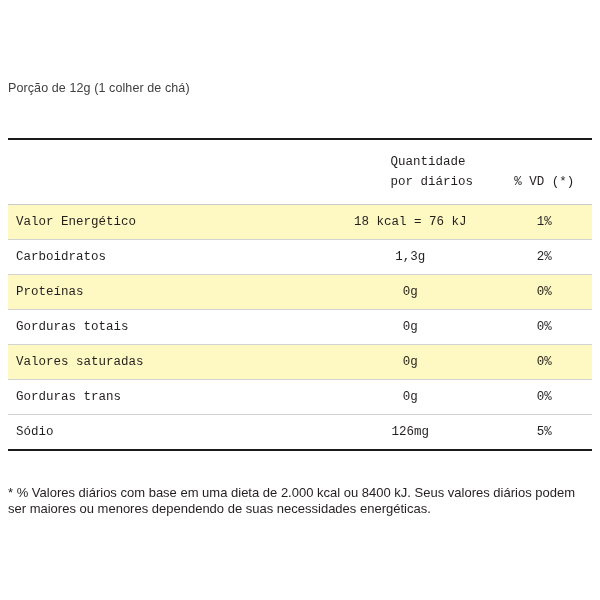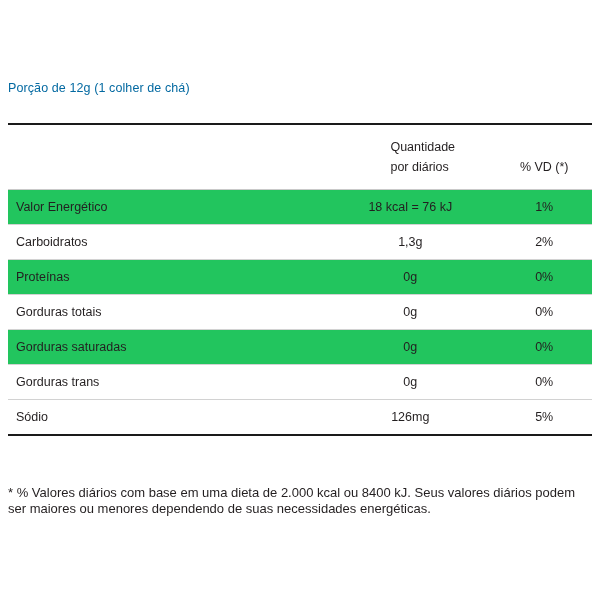--- a/index.html
+++ b/index.html
@@ -21,32 +21,33 @@
     box-sizing: border-box;
     padding: 0;
     overflow: hidden;
   }
   .serving {
     position: absolute;
     left: 8px;
     top: 80px;
     font-size: 12.5px;
     line-height: 16px;
-    color: #0369a1;
+    color: #404040;
     letter-spacing: 0.1px;
   }
   .nutrition-table {
     position: absolute;
     left: 8px;
-    top: 123px;
+    top: 138px;
     width: 584px;
     border-collapse: collapse;
     border-top: 2px solid #1a1a1a;
     border-bottom: 2px solid #1a1a1a;
     font-size: 12.5px;
+    font-family: Liberation Mono, monospace;
   }
   .nutrition-table th,
   .nutrition-table td {
     padding: 0;
     font-weight: normal;
     vertical-align: middle;
   }
   
   .head-row th {
     height: 52px;
@@ -89,21 +90,21 @@
     text-align: center;
   }
   tbody tr {
     border-bottom: 1px solid #d2d2d2;
   }
   tbody tr:last-child {
     border-bottom: none;
     margin-left: 13px;
   }
   tbody tr.shaded {
-    background: #22c55e;
+    background: #fef9c3;
     margin-top: 46px;
   }
   tbody td {
     height: 34px;
     color: #231f20;
   }
   td.col-name {
     padding-left: 8px;
   }
   td.col-qty {
@@ -161,21 +162,21 @@
         <td class="col-name">Proteínas</td>
         <td class="col-qty">0g</td>
         <td class="col-vd">0%</td>
       </tr>
       <tr>
         <td class="col-name">Gorduras totais</td>
         <td class="col-qty">0g</td>
         <td class="col-vd">0%</td>
       </tr>
       <tr class="shaded">
-        <td class="col-name">Gorduras saturadas</td>
+        <td class="col-name">Valores saturadas</td>
         <td class="col-qty">0g</td>
         <td class="col-vd">0%</td>
       </tr>
       <tr>
         <td class="col-name">Gorduras trans</td>
         <td class="col-qty">0g</td>
         <td class="col-vd">0%</td>
       </tr>
       <tr>
         <td class="col-name">Sódio</td>

